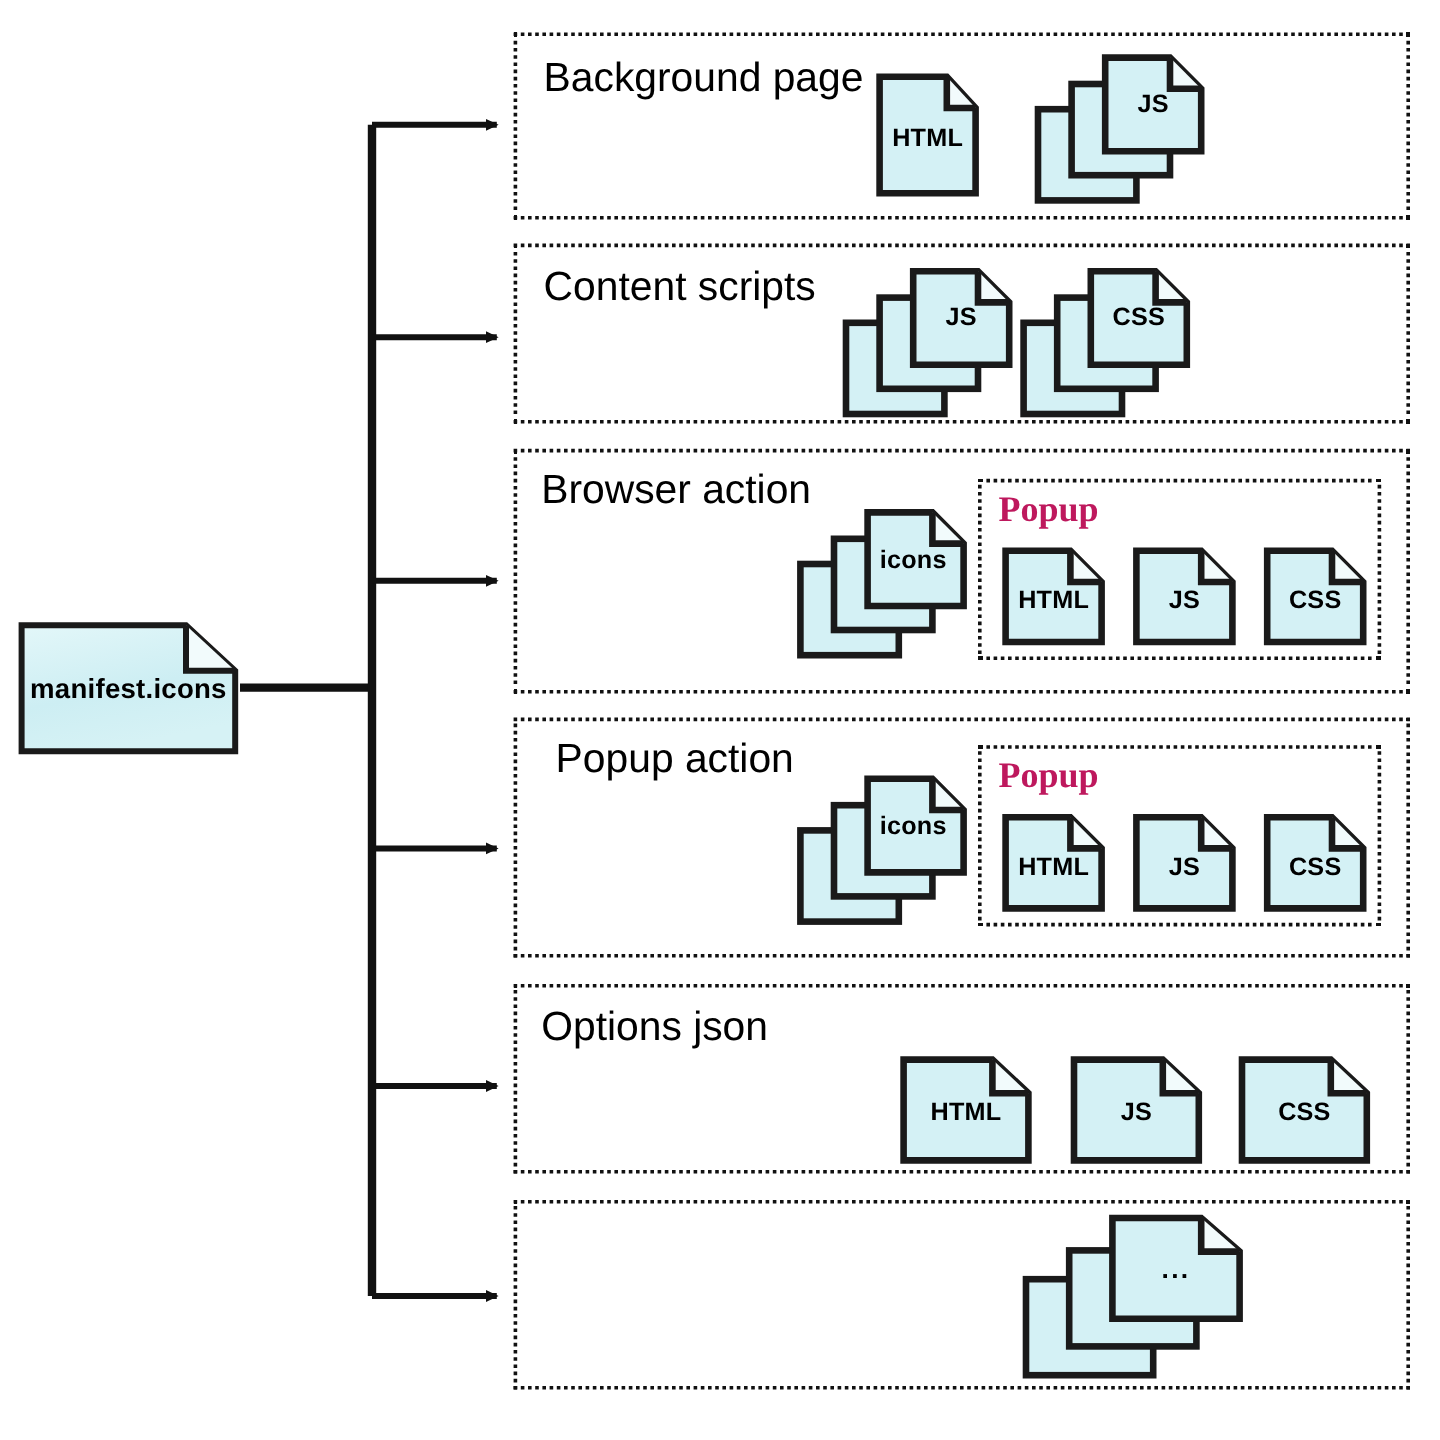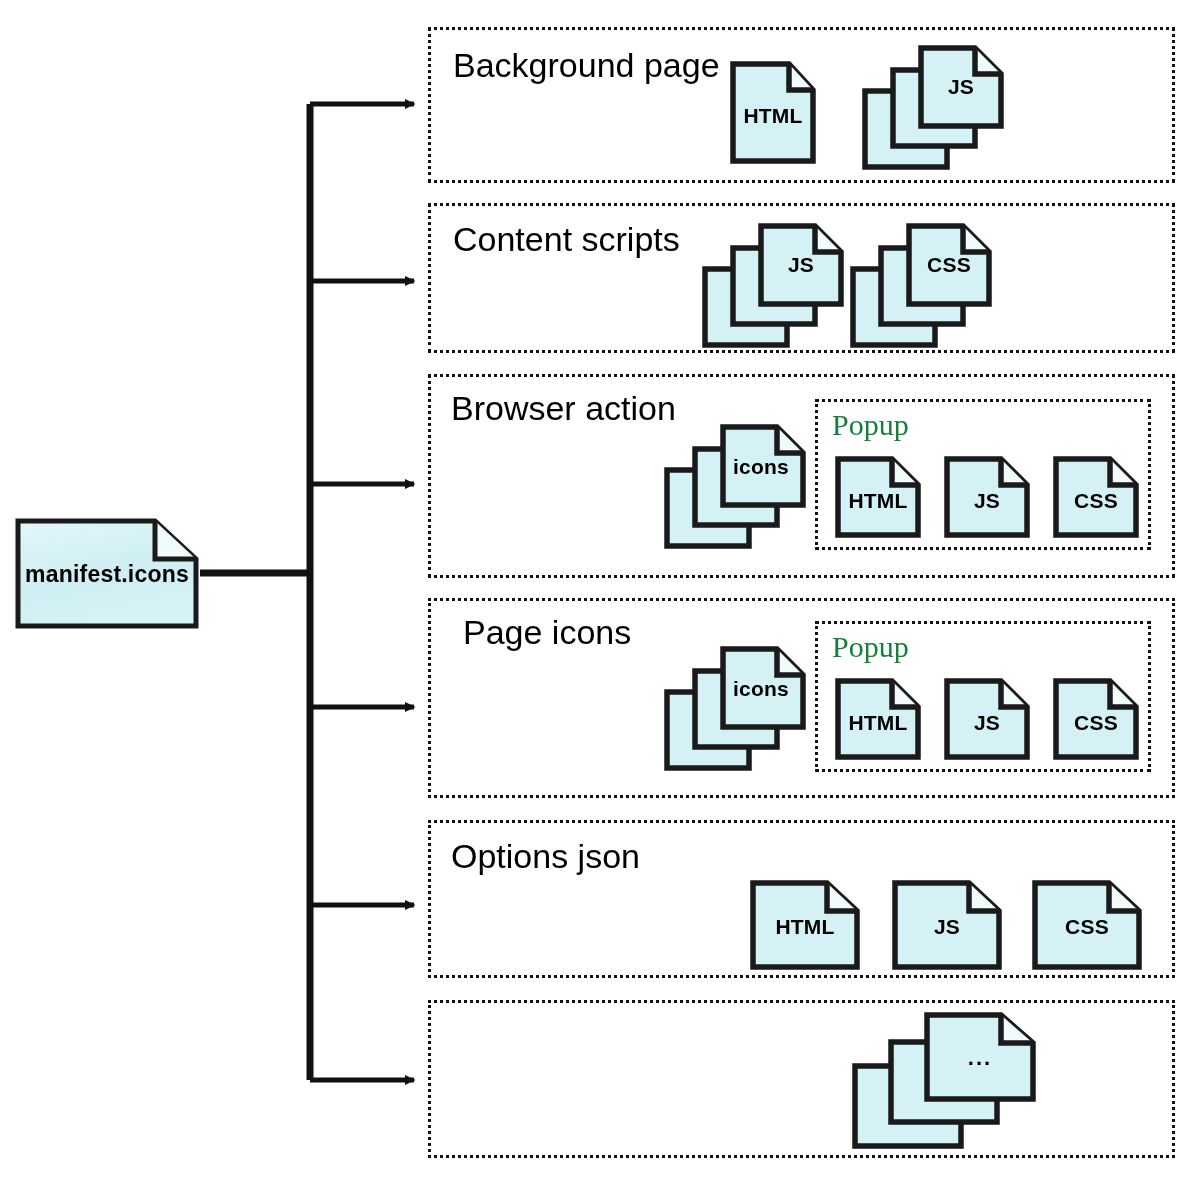--- a/index.html
+++ b/index.html
@@ -37,21 +37,21 @@
     position:absolute;color:#000;font-size:34px;font-weight:400;
     white-space:nowrap;line-height:1;
   }
 
   
   .popup-box{
     position:absolute;border:3px dotted #111;box-sizing:border-box;background:#fff;
   }
   .popup-title{
     position:absolute;left:14px;top:8px;font-family:"Liberation Serif", serif;
-    font-size:30px;font-weight:normal;color:#15803d;line-height:1;white-space:nowrap;text-align:right;
+    font-size:30px;font-weight:bold;color:#be185d;line-height:1;white-space:nowrap;text-align:right;
   }
 
   .stack{position:absolute;}
   .icon-wrap{position:absolute;}
 </style>
 </head>
 <body>
 
 <div id="stage">
 
@@ -170,21 +170,21 @@
         <svg class="fshape" width="88" height="84" viewBox="0 0 88 84">
           <path d="M4,4 L58,4 L84,30 L84,80 L4,80 Z" fill="#d4f1f5" stroke="#1a1a1a" stroke-width="5.5" stroke-linejoin="miter"></path>
           <path d="M58,4 L58,30 L84,30" fill="#f2fbfc" stroke="#1a1a1a" stroke-width="5.5" stroke-linejoin="miter"></path>
         </svg>
         <div class="flabel" style="top:34px;font-size:21px;">CSS</div>
       </div>
     </div>
   </div>
 
   <div class="section" id="sec-4" style="top:598px;height:200px;">
-    <div class="section-title" style="left:32px;top:14px;">Page icons</div>
+    <div class="section-title" style="left:32px;top:14px;">Popup action</div>
 
     <div class="stack" style="left:232px;top:44px;width:148px;height:128px;">
       <svg class="fshape" width="148" height="128" viewBox="0 0 148 128">
         <rect x="4" y="47" width="82" height="76" fill="#d4f1f5" stroke="#1a1a1a" stroke-width="5.5"></rect>
         <rect x="32" y="26" width="82" height="76" fill="#d4f1f5" stroke="#1a1a1a" stroke-width="5.5"></rect>
         <path d="M60,4 L114,4 L140,30 L140,82 L60,82 Z" fill="#d4f1f5" stroke="#1a1a1a" stroke-width="5.5" stroke-linejoin="miter"></path>
         <path d="M114,4 L114,30 L140,30" fill="#f2fbfc" stroke="#1a1a1a" stroke-width="5.5" stroke-linejoin="miter"></path>
       </svg>
       <div class="flabel" style="left:58px;width:80px;top:32px;font-size:21px;">icons</div>
     </div>

